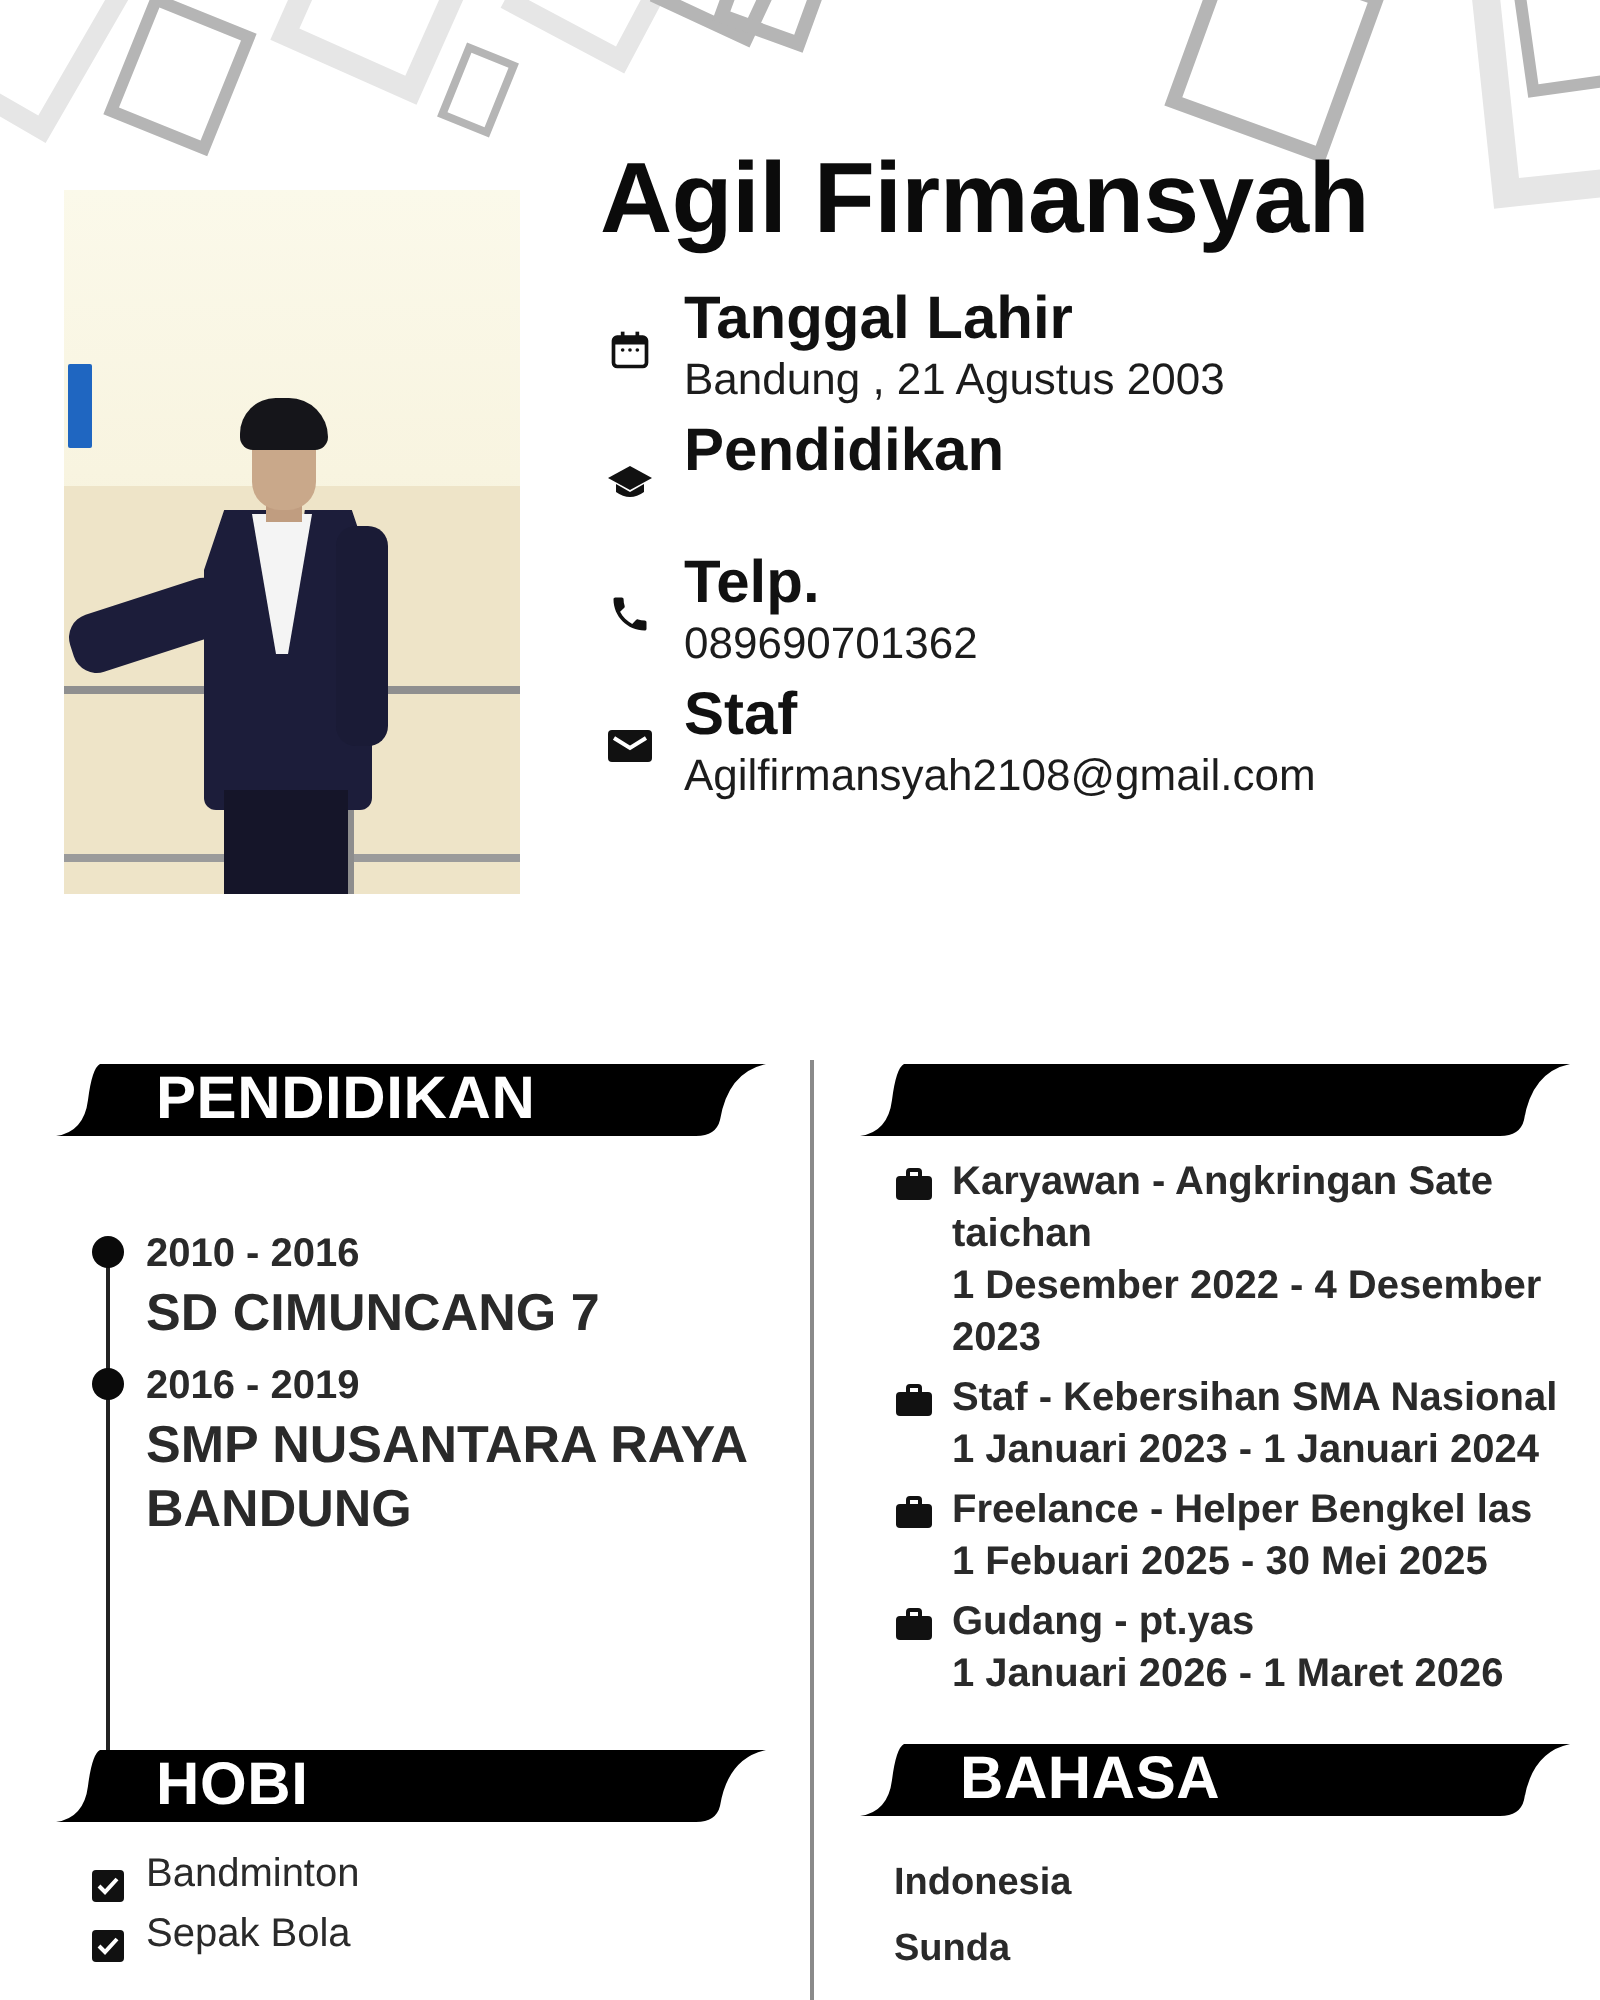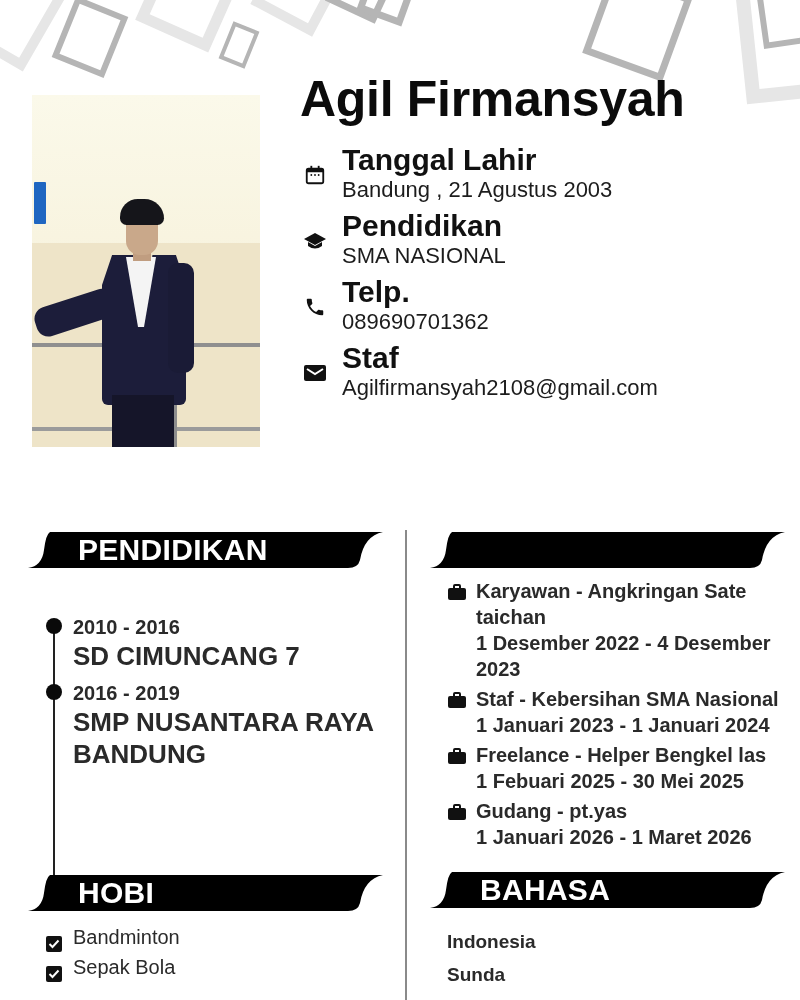--- a/index.html
+++ b/index.html
@@ -122,21 +122,20 @@
     <div class="value">Bandung , 21 Agustus 2003</div>
   </div>
   <div class="info-item">
     <span class="ico">
       <svg width="24" height="22" viewBox="0 0 24 22">
           <path d="M12 3 L1 9 L12 15 L23 9 Z" fill="#111"></path>
           <path d="M5 12 L5 16 Q12 21 19 16 L19 12 L12 16 Z" fill="#111"></path>
         </svg>
     </span>
     <div class="label">Pendidikan</div>
-    <div class="value">SMA NASIONAL</div>
   </div>
   <div class="info-item">
     <span class="ico">
       <svg width="22" height="22" viewBox="0 0 24 24">
           <path d="M6.6 10.8c1.4 2.8 3.8 5.1 6.6 6.6l2.2-2.2c.3-.3.7-.4 1-.2 1.1.4 2.3.6 3.6.6.6 0 1 .4 1 1V20c0 .6-.4 1-1 1C10.6 21 3 13.4 3 4c0-.6.4-1 1-1h3.5c.6 0 1 .4 1 1 0 1.3.2 2.5.6 3.6.1.3 0 .7-.2 1l-2.3 2.2z" fill="#111"></path>
         </svg>
     </span>
     <div class="label">Telp.</div>
     <div class="value">089690701362</div>
   </div>

